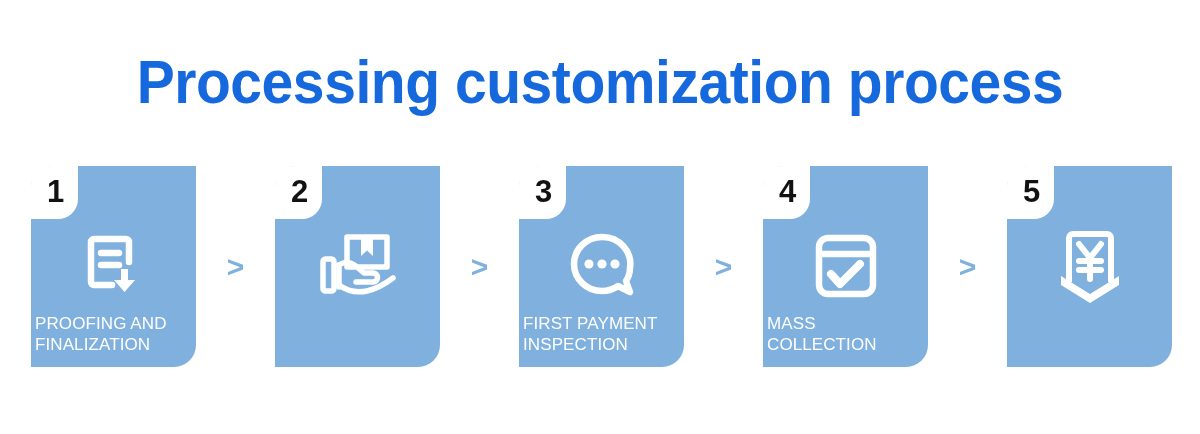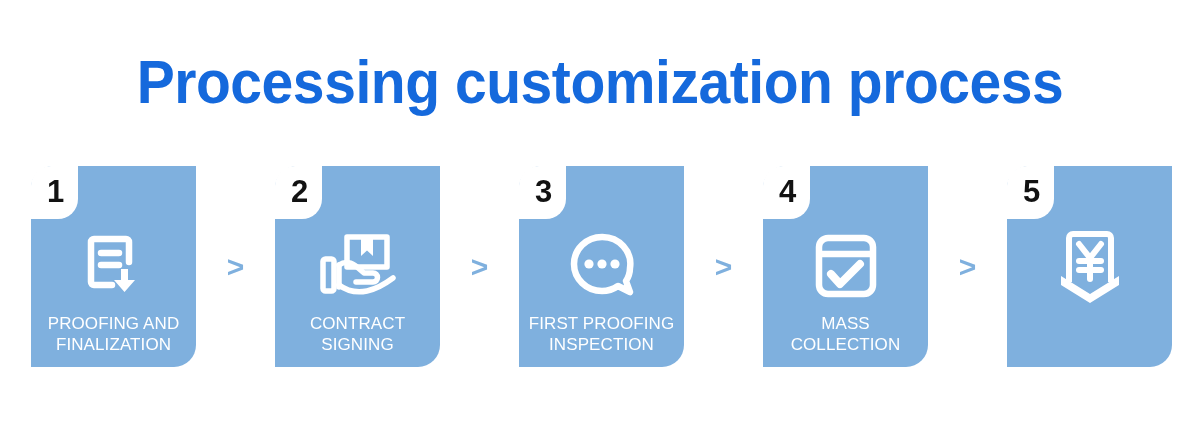--- a/index.html
+++ b/index.html
@@ -94,21 +94,20 @@
   }
   .card-icon svg {
     display: block;
   }
 
   .card-label {
     position: absolute;
     left: 4px;
     right: 4px;
     top: 147px;
-    text-align: center;
     color: #ffffff;
     font-size: 17px;
     line-height: 21px;
     font-weight: normal;
     letter-spacing: 0.1px;
     white-space: pre-line;
   }
 
   .arrow {
     flex: 0 0 auto;
@@ -163,39 +162,37 @@
           </g>
           <path d="M44 8 h12 v19 l-6 -5.5 l-6 5.5 z" fill="#ffffff"></path>
           <rect x="6" y="30" width="11" height="32" rx="2.5" fill="none" stroke="#ffffff" stroke-width="5.5"></rect>
           <g fill="none" stroke="#ffffff" stroke-width="5.5" stroke-linecap="round" stroke-linejoin="round">
             <path d="M22 36 c6 -4 13 -3 18 2 l7 6 h9 a4.5 4.5 0 0 1 0 9 H39"></path>
             <path d="M22 56 c8 6 18 8 28 6 c9 -2 18 -7 26 -13"></path>
             <path d="M22 36 v22"></path>
           </g>
         </svg>
       </div>
-      <div class="card-label">CONTRACT
-SIGNING</div>
     </div>
 
     <div class="arrow">&gt;</div>
 
     <div class="card">
       <div class="notch">
         <span class="notch-num">3</span>
       </div>
       <div class="card-icon">
         <svg width="76" height="74" viewBox="0 0 76 74" aria-hidden="true">
           <path d="M38 8 a28 27 0 1 0 0 54 a28 27 0 0 0 16 -5 l12 6 l-4 -11 a26 25 0 0 0 4 -13 a28 27 0 0 0 -28 -31 z" fill="none" stroke="#ffffff" stroke-width="6.5" stroke-linejoin="round"></path>
           <circle cx="25" cy="35" r="4.6" fill="#ffffff"></circle>
           <circle cx="38" cy="35" r="4.6" fill="#ffffff"></circle>
           <circle cx="51" cy="35" r="4.6" fill="#ffffff"></circle>
         </svg>
       </div>
-      <div class="card-label">FIRST  PROOFING
+      <div class="card-label">FIRST  PAYMENT
 INSPECTION</div>
     </div>
 
     <div class="arrow">&gt;</div>
 
     <div class="card">
       <div class="notch">
         <span class="notch-num">4</span>
       </div>
       <div class="card-icon">

